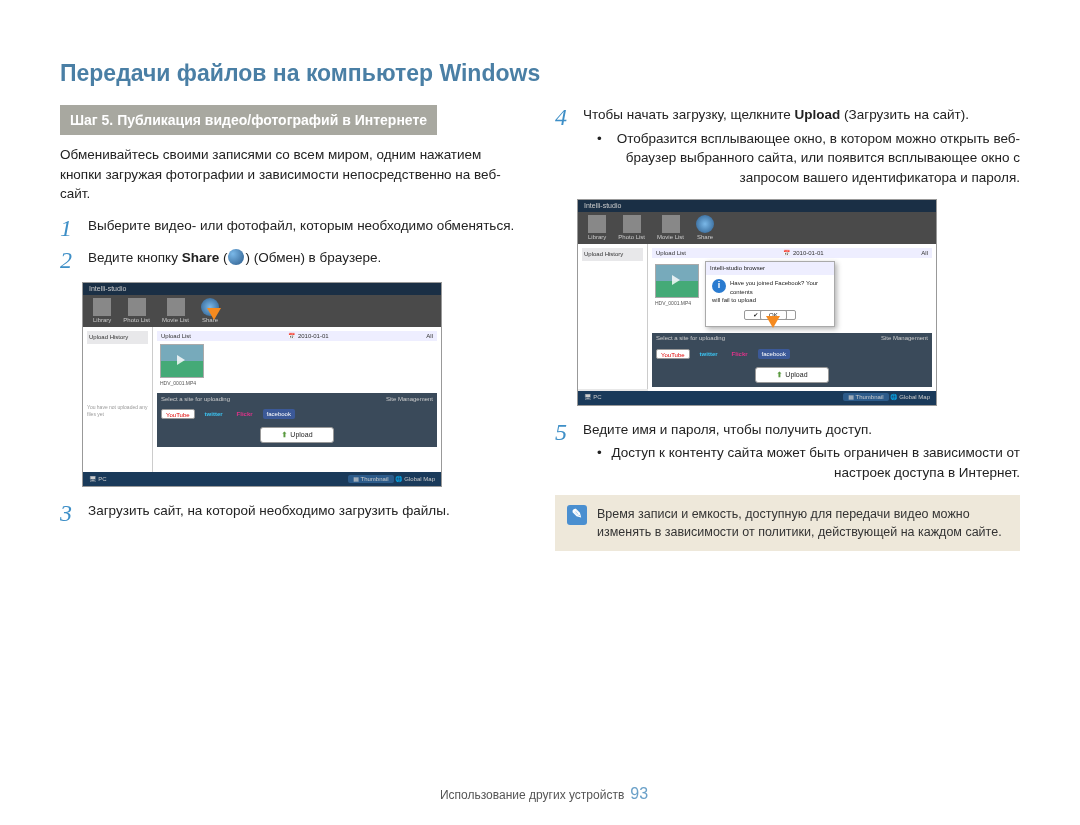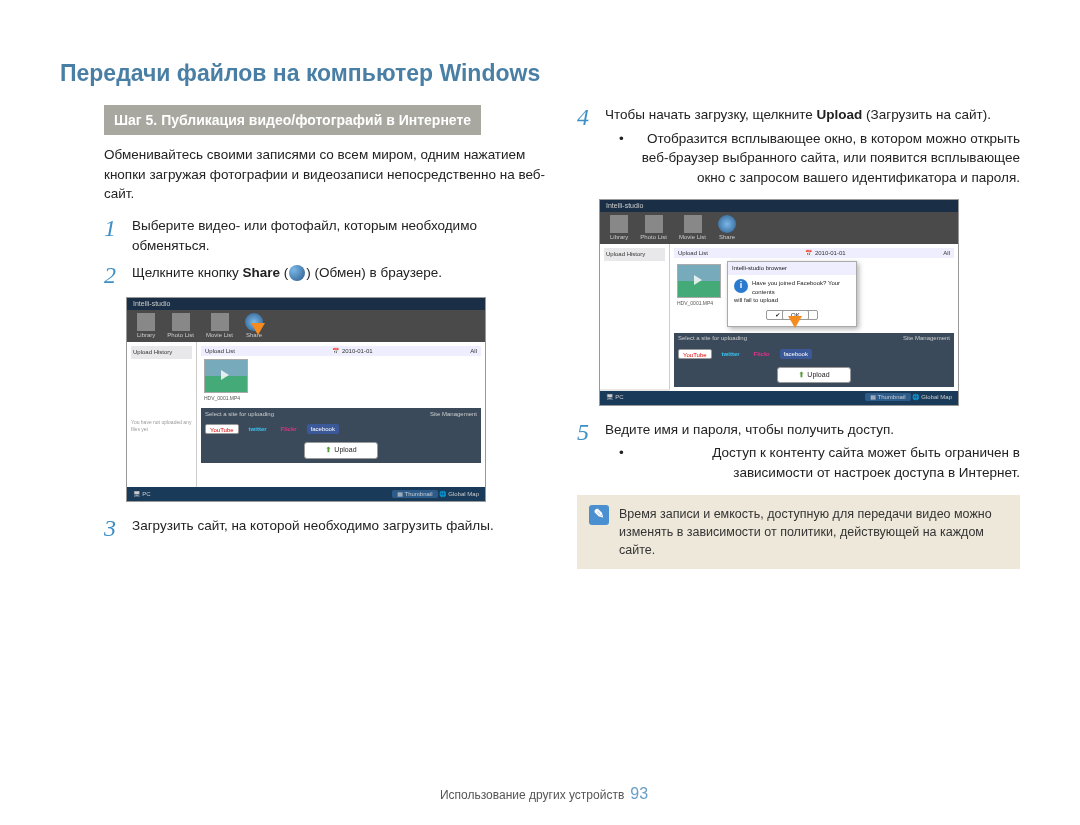--- a/index.html
+++ b/index.html
@@ -14,21 +14,20 @@
   }
   h1.page-title {
     color: #4a7fa5;
     font-size: 23px;
     font-weight: bold;
     margin-bottom: 18px;
   }
   .two-col {
     display: flex;
     gap: 30px;
-    margin-left: 44px;
   }
   .col {
     flex: 1;
     font-size: 13.5px;
     line-height: 1.45;
   }
   .step-banner {
     background: #a8a8a0;
     color: #fff;
     font-weight: bold;
@@ -143,31 +142,31 @@
 </style>
 </head>
 <body>
 
 <h1 class="page-title">Передачи файлов на компьютер Windows</h1>
 
 <div class="two-col">
 
   <div class="col">
     <div class="step-banner">Шаг 5. Публикация видео/фотографий в Интернете</div>
-    <p class="intro">Обменивайтесь своими записями со всем миром, одним нажатием кнопки загружая фотографии и видеозаписи непосредственно на веб-сайт.</p>
+    <p class="intro">Обменивайтесь своими записями со всем миром, одним нажатием кнопки загружая фотографии и зависимости непосредственно на веб-сайт.</p>
 
     <div class="numitem">
       <div class="num">1</div>
       <div class="body">Выберите видео- или фотофайл, которым необходимо обменяться.</div>
     </div>
 
     <div class="numitem">
       <div class="num">2</div>
       <div class="body">
-        <span>Щелкните кнопку </span><span class="bold">Share</span><span> (</span><span class="share-icon"></span><span>) (Обмен) в браузере.</span>
+        <span>Ведите кнопку </span><span class="bold">Share</span><span> (</span><span class="share-icon"></span><span>) (Обмен) в браузере.</span>
       </div>
     </div>
 
     
     <div class="shot">
       <div class="titlebar">
           <span class="ttl">Intelli-studio</span>
         </div>
       <div class="toolbar">
         <div style="display:flex;flex-direction:column;align-items:center">

